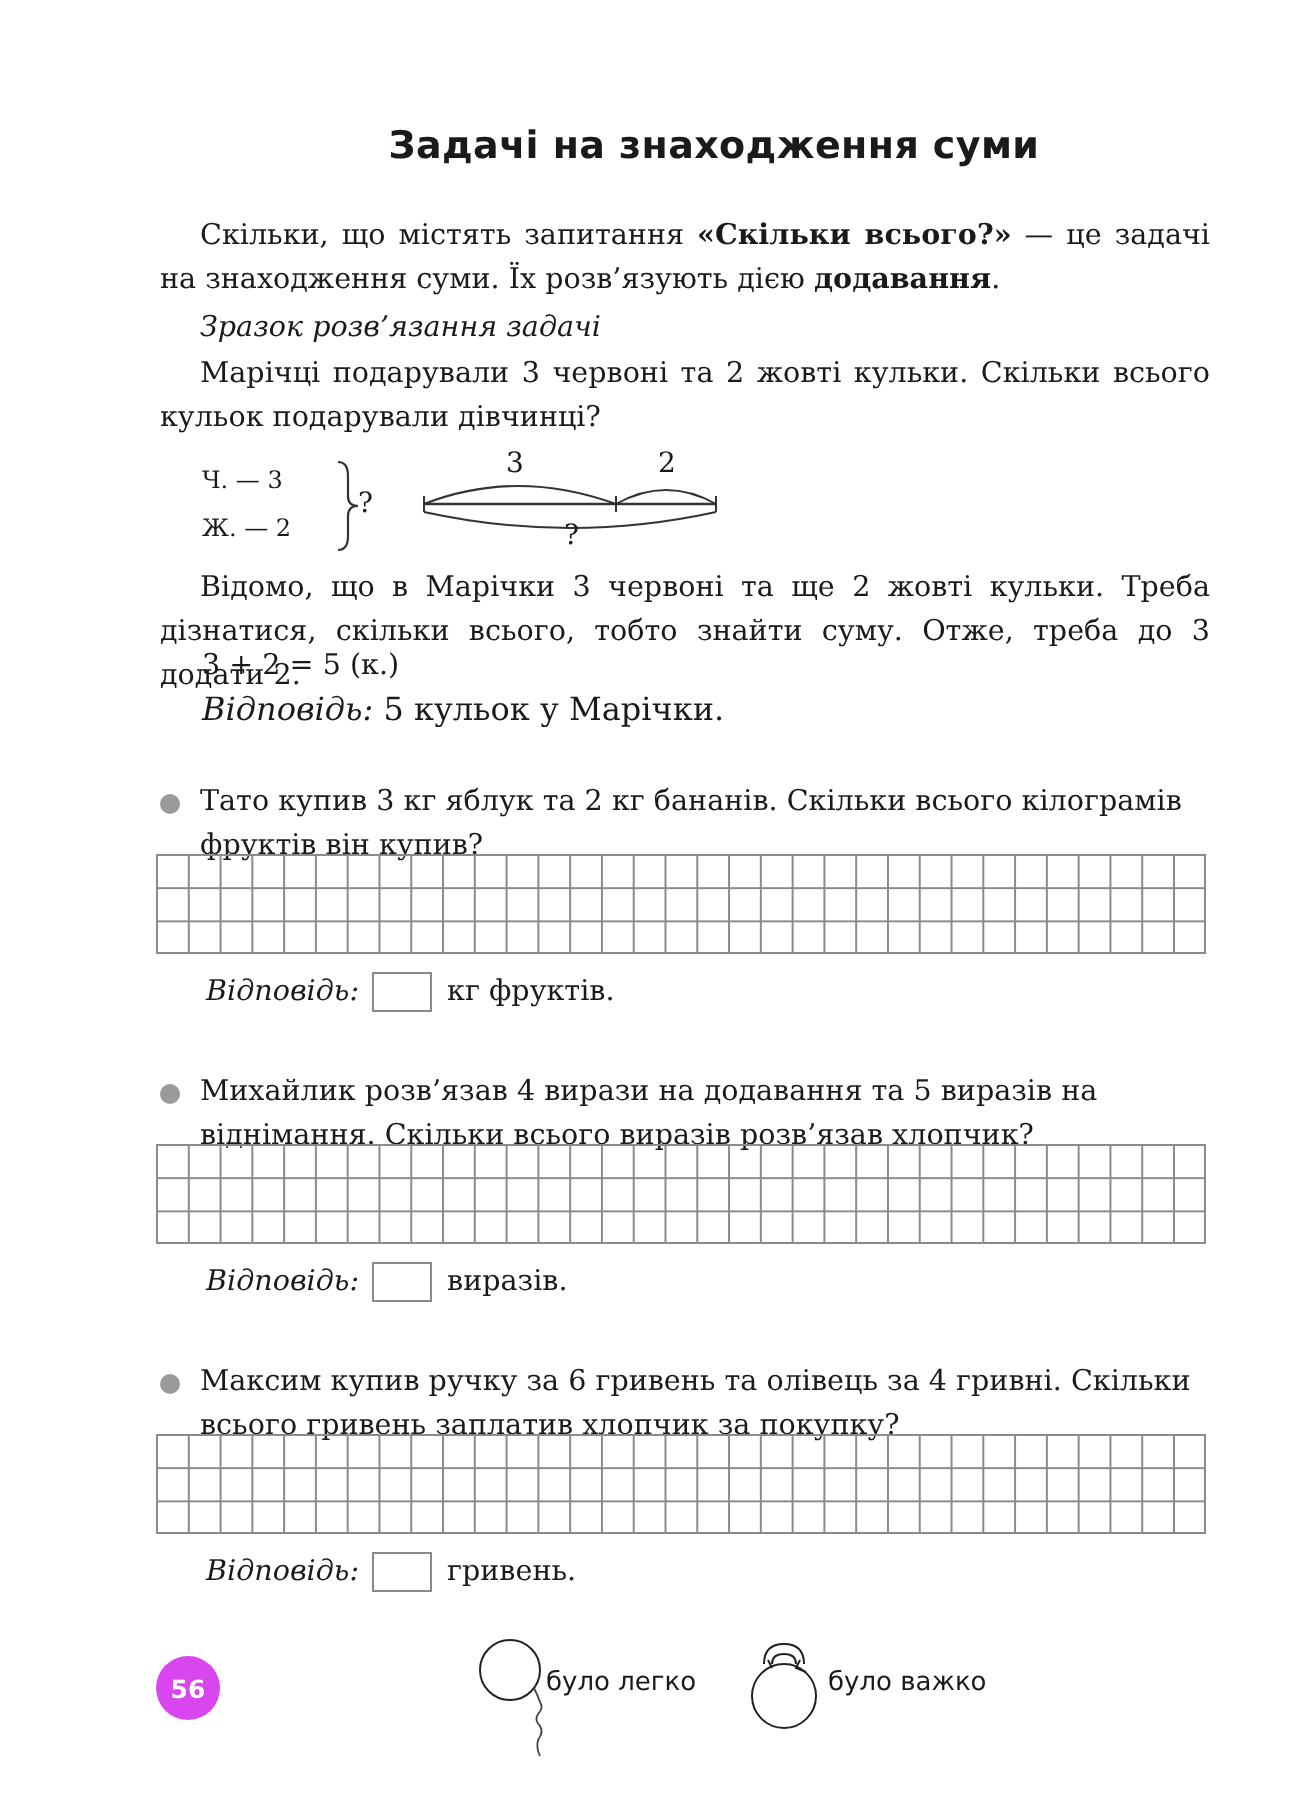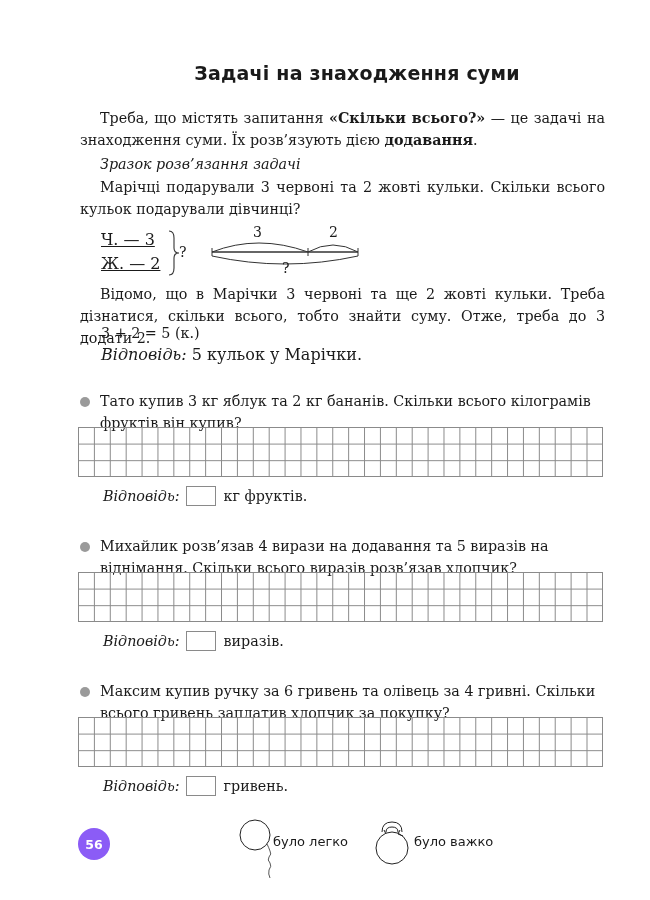--- a/index.html
+++ b/index.html
@@ -7,49 +7,49 @@
          font-family: "DejaVu Serif", "Liberation Serif", serif; color: #1a1a1a; }
   .abs { position: absolute; }
   .title { left: 0; width: 650px; top: 62px; text-align: center;
            font-family: "DejaVu Sans", "Liberation Sans", sans-serif;
            font-weight: bold; font-size: 19px; letter-spacing: 0.2px; padding-left: 32px; }
   .para { font-size: 14.3px; line-height: 22px; }
   .p1 { left: 80px; width: 525px; top: 107px; text-indent: 20px; text-align: justify; }
   .p1 b { font-weight: bold; }
   .italic-head { left: 100px; top: 156px; font-style: italic; font-size: 14.3px; text-align: center; }
   .p2 { left: 80px; width: 525px; top: 176px; text-indent: 20px; text-align: justify; }
-  .short-lines { left: 101px; top: 228px; font-size: 16px; line-height: 24px; text-decoration: underline; }
+  .short-lines { left: 101px; top: 228px; font-size: 12px; line-height: 24px; }
   .diagram { left: 208px; top: 222px; }
   .p3 { left: 80px; width: 525px; top: 283px; text-indent: 20px; text-align: justify; }
   .eq { left: 101px; top: 325px; font-size: 14.3px; }
   .answer-line { left: 101px; top: 345px; font-size: 16px; }
   .answer-line i { font-style: italic; }
   .task { left: 80px; width: 525px; font-size: 14.3px; line-height: 22px; margin-top: 11px; }
   .task .bullet { position: absolute; left: 0; top: 7px; width: 10px; height: 10px; border-radius: 50%; background: #9a9a9a; }
   .task .text { padding-left: 20px; display: block; }
   .grid { left: 78px; width: 525px; height: 50px;
           background-image:
             linear-gradient(to right, #8a8a8a 1px, transparent 1px),
             linear-gradient(to bottom, #8a8a8a 1px, transparent 1px);
           background-size: 15.9px 16.6px;
           border-right: 1px solid #8a8a8a; border-bottom: 1px solid #8a8a8a; box-sizing: border-box; }
   .ans { left: 103px; font-size: 14.3px; display: flex; align-items: center; }
   .ans i { font-style: italic; margin-right: 6px; }
   .ans .box { display: inline-block; width: 30px; height: 20px; border: 1px solid #8a8a8a; margin-right: 8px; box-sizing: border-box; }
-  .page-num { left: 78px; top: 828px; width: 32px; height: 32px; border-radius: 50%; background: #8b5cf6;
+  .page-num { left: 78px; top: 828px; width: 32px; height: 32px; border-radius: 50%; background: #d946ef;
               color: #fff; font-family: "DejaVu Sans", "Liberation Sans", sans-serif; font-weight: bold; font-size: 12.5px;
               display: flex; align-items: center; justify-content: center; }
   .mood-label { font-family: "DejaVu Sans", "Liberation Sans", sans-serif; font-size: 13px; }
 </style>
 </head>
 <body>
 
 <div class="abs title">Задачі на знаходження суми</div>
 
-<div class="abs para p1"><span>Треба, що містять запитання </span><b>«Скільки всього?»</b><span> — це задачі на знаходження суми. Їх розв’язують дією </span><b>додавання</b><span>.</span></div>
+<div class="abs para p1"><span>Скільки, що містять запитання </span><b>«Скільки всього?»</b><span> — це задачі на знаходження суми. Їх розв’язують дією </span><b>додавання</b><span>.</span></div>
 
 <div class="abs italic-head">Зразок розв’язання задачі</div>
 <div class="abs para p2">Марічці подарували 3 червоні та 2 жовті кульки. Скільки всього кульок подарували дівчинці?</div>
 
 <div class="abs short-lines">
   <div>Ч. — 3</div>
   <div>Ж. — 2</div>
 </div>
 <div class="abs" style="left:168px; top:230px;">
   <svg width="12" height="46" viewBox="0 0 12 46">

